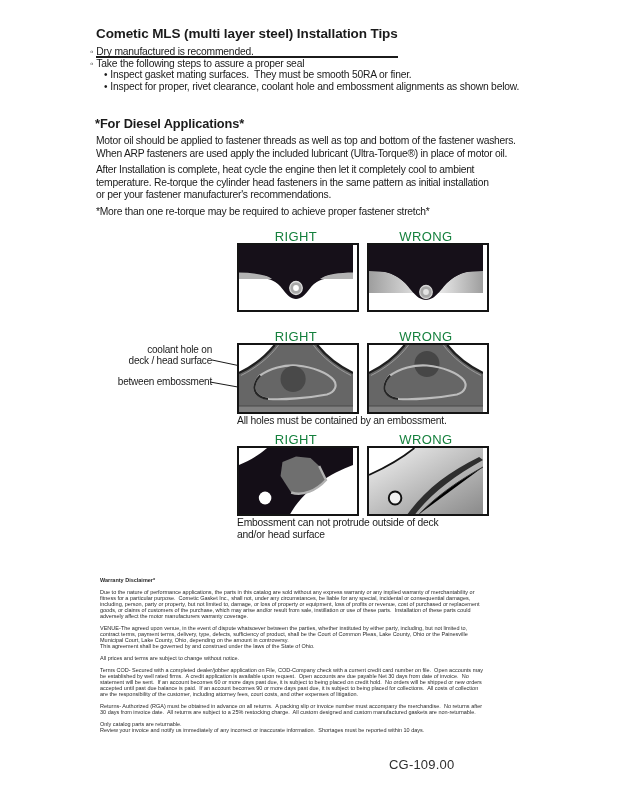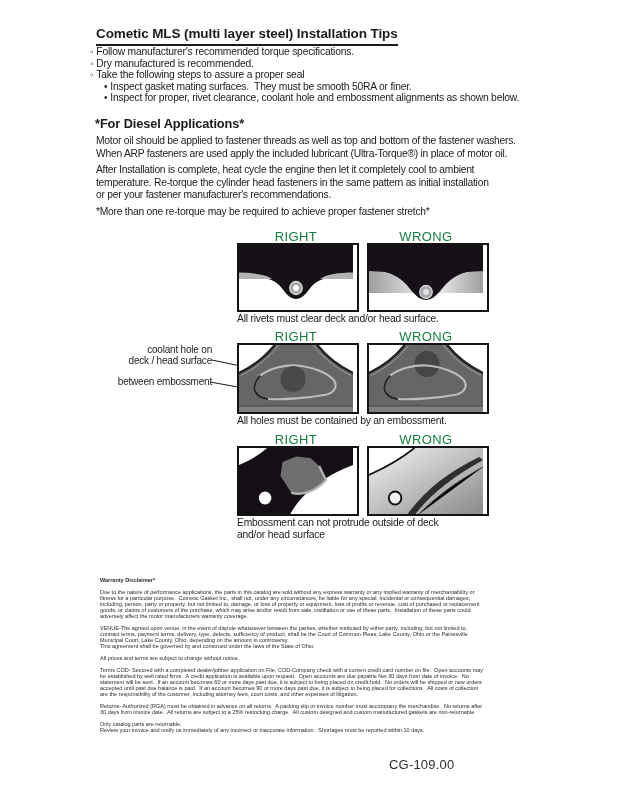--- a/index.html
+++ b/index.html
@@ -1,21 +1,21 @@
 <!DOCTYPE html>
 <html><head>
 <meta charset="utf-8">
 <style>
   html,body { margin:0; padding:0; background:#fff; }
   .page { position:relative; width:618px; height:800px; background:#ffffff; overflow:hidden;
           font-family:"Liberation Sans", sans-serif; color:#1b1b1b; }
   .abs { position:absolute; }
 
   .title { left:96px; top:26px; font-size:13.5px; font-weight:bold; letter-spacing:-0.1px;
-           border-bottom:2px solid #1b1b1b; padding-bottom:3px; display:inline-block; }
+           border-bottom:2px solid #1b1b1b; padding-bottom:15px; display:inline-block; }
 
   .tips { left:90px; top:46px; font-size:10.3px; letter-spacing:-0.2px; line-height:11.6px; }
   .tip  { white-space:pre; }
   .bullet { font-size:10px; margin-right:3px; }
   .sub  { padding-left:14px; }
 
   .diesel-h { left:95px; top:116px; font-size:12.8px; font-weight:bold; letter-spacing:-0.1px; }
   .para { left:96px; font-size:10.3px; letter-spacing:-0.25px; line-height:12.6px; white-space:pre; }
   #para1 { top:135px; }
   #para2 { top:164px; }
@@ -37,21 +37,20 @@
   .doc-code { left:389px; top:757px; font-size:13px; letter-spacing:0.2px; color:#2e2e2e; }
 </style>
 </head>
 <body>
 
 <div class="page">
 
   <div class="abs title">Cometic MLS (multi layer steel) Installation Tips</div>
 
   <div class="abs tips">
-    <div class="tip"><span class="bullet">◦</span><span>Follow manufacturer's recommended torque specifications.</span></div>
     <div class="tip"><span class="bullet">◦</span><span>Dry manufactured is recommended.</span></div>
     <div class="tip"><span class="bullet">◦</span><span>Take the following steps to assure a proper seal</span></div>
     <div class="tip sub"><span class="bullet">•</span><span>Inspect gasket mating surfaces.  They must be smooth 50RA or finer.</span></div>
     <div class="tip sub"><span class="bullet">•</span><span>Inspect for proper, rivet clearance, coolant hole and embossment alignments as shown below.</span></div>
   </div>
 
   <div class="abs diesel-h">*For Diesel Applications*</div>
   <div class="abs para" id="para1">Motor oil should be applied to fastener threads as well as top and bottom of the fastener washers.
 When ARP fasteners are used apply the included lubricant (Ultra-Torque®) in place of motor oil.</div>
   <div class="abs para" id="note">*More than one re-torque may be required to achieve proper fastener stretch*</div>
@@ -89,21 +88,20 @@
       <rect width="118" height="65" fill="#161019"></rect>
       <rect y="48" width="118" height="17" fill="#ffffff"></rect>
       <path d="M0,26 V48 H47 C40,39 30,30.5 18,27 Z" fill="url(#g1L)"></path>
       <path d="M118,26 V48 H71 C78,39 88,30.5 100,27 Z" fill="url(#g1R)"></path>
       <path d="M0,0 H118 V25 C103,25.5 94,28 86,33.5 C76,40.5 70,55 59,55 C48,55 42,40.5 32,33.5 C24,28 15,25.5 0,25 Z" fill="#161019"></path>
       <circle cx="59" cy="47" r="6.5" fill="#a8a8a8" stroke="#d6d6d6" stroke-width="1.3"></circle>
       <circle cx="59" cy="47" r="3" fill="#e3e3e3"></circle>
     </svg>
   </div>
 
-  <div class="abs caption" style="left:237px; top:313px;">All rivets must clear deck and/or head surface.</div>
 
   <div class="abs dw-label" style="left:251px; top:329px;">RIGHT</div>
   <div class="abs dw-label" style="left:381px; top:329px;">WRONG</div>
 
   <div class="abs ann" style="left:95px; top:345px; width:117px;">coolant hole on
 deck / head surface</div>
   <div class="abs ann" style="left:95px; top:377px; width:117px;">between embossment</div>
 
   <svg class="abs" style="left:208px; top:352px;" width="88" height="44" viewBox="0 0 88 44">
     <line x1="4" y1="8" x2="80" y2="24" stroke="#1a1a1a" stroke-width="1"></line>

